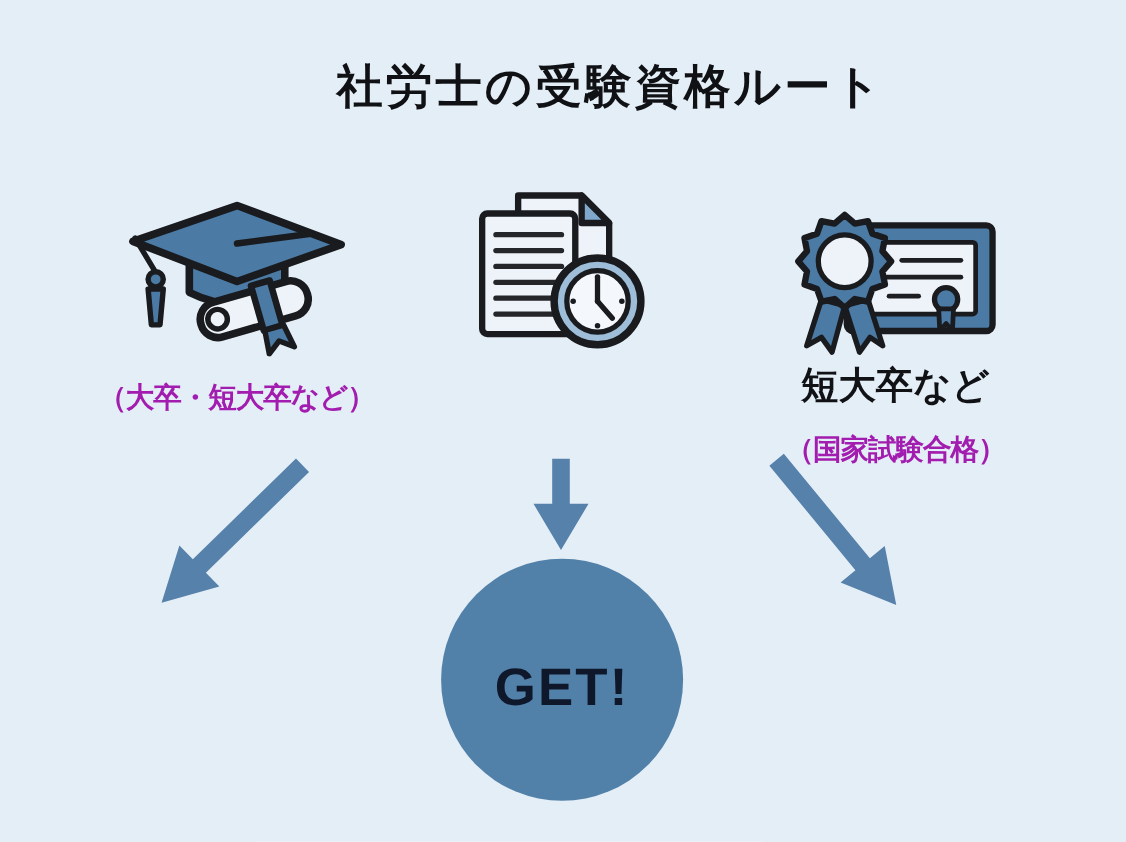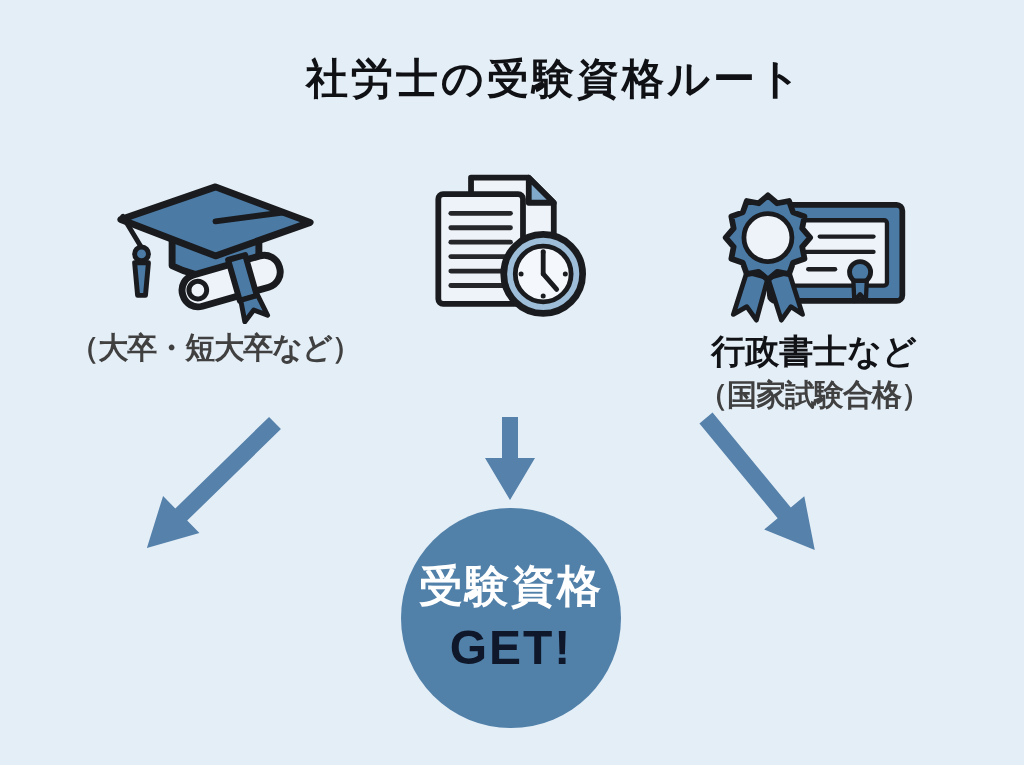--- a/index.html
+++ b/index.html
@@ -12,21 +12,21 @@
     position:absolute;top:56px;left:0;width:100%;
     text-align:center;font-size:42px;font-weight:900;color:#101114;
     letter-spacing:3px;line-height:1.1;padding-left:43px;
   }
   .col{position:absolute;top:166px;text-align:center;}
   .col-1{left:58px;width:314px;}
   .col-2{left:368px;width:284px;}
   .col-3{left:660px;width:308px;}
   .icon-slot{height:158px;display:flex;align-items:flex-end;justify-content:center;}
   .route-label{font-size:34px;font-weight:800;color:#111216;margin-top:8px;line-height:1.15;}
-  .route-sublabel{font-size:30px;font-weight:700;color:#404040;margin-top:4px;letter-spacing:-1px;}
+  .route-sublabel{font-size:26px;font-weight:700;color:#a21caf;margin-top:20px;letter-spacing:-1px;}
   .arrows{position:absolute;left:0;top:0;width:1024px;height:765px;pointer-events:none;}
   .result-circle{
     position:absolute;left:401px;top:508px;width:220px;height:220px;
     border-radius:50%;background:#5180a9;
     display:flex;flex-direction:column;align-items:center;justify-content:center;
   }
   .result-line1{color:#ffffff;font-size:44px;font-weight:800;letter-spacing:2px;line-height:1;}
   .result-line2{color:#0f172a;font-size:48px;font-weight:800;letter-spacing:2px;line-height:1;margin-top:16px;}
 </style>
 </head>
@@ -102,28 +102,27 @@
         </g>
         <circle cx="148" cy="98" r="11" fill="#4b7aa5" stroke="#191b1e" stroke-width="5"></circle>
         <polygon points="141,107 155,107 154,128 148,121 142,128" fill="#4b7aa5" stroke="#191b1e" stroke-width="4.5" stroke-linejoin="round"></polygon>
 
         <polygon points="52,104 30,98 16,142 30,134 40,148" fill="#4b7aa5" stroke="#191b1e" stroke-width="5" stroke-linejoin="round"></polygon>
         <polygon points="52,104 74,98 88,142 76,134 66,148" fill="#4b7aa5" stroke="#191b1e" stroke-width="5" stroke-linejoin="round"></polygon>
         <polygon points="96,62 87.7,52.4 90.1,40 78.2,35.8 74,23.9 61.6,26.3 52,18 42.4,26.3 30,23.9 25.8,35.8 13.9,40 16.3,52.4 8,62 16.3,71.6 13.9,84 25.8,88.2 30,100.1 42.4,97.7 52,106 61.6,97.7 74,100.1 78.2,88.2 90.1,84 87.7,71.6" fill="#4b7aa5" stroke="#191b1e" stroke-width="6" stroke-linejoin="round"></polygon>
         <circle cx="52" cy="62" r="25" fill="#eef3f9" stroke="#191b1e" stroke-width="5"></circle>
       </svg>
     </div>
-    <div class="route-label">行政書士など</div>
+    <div class="route-label">短大卒など</div>
     <div class="route-sublabel">（国家試験合格）</div>
   </div>
 
   <svg class="arrows" viewBox="0 0 1024 765">
     <path transform="translate(275,423) rotate(45.7)" d="M-8.5 0 L8.5 0 L8.5 131 L26 131 L0 179 L-26 131 L-8.5 131 Z" fill="#5581aa"></path>
     <path transform="translate(510,417)" d="M-8 0 L8 0 L8 41 L25 41 L0 83 L-25 41 L-8 41 Z" fill="#5581aa"></path>
     <path transform="translate(706,418) rotate(-39.5)" d="M-8.5 0 L8.5 0 L8.5 123 L26 123 L0 171 L-26 123 L-8.5 123 Z" fill="#5581aa"></path>
   </svg>
 
   <div class="result-circle">
-    <div class="result-line1">受験資格</div>
     <div class="result-line2">GET!</div>
   </div>
 
 </div>
 
 </body></html>

